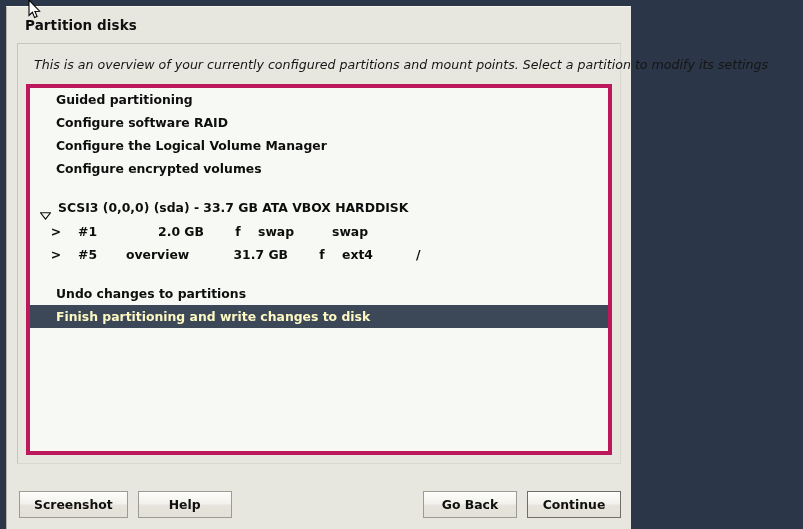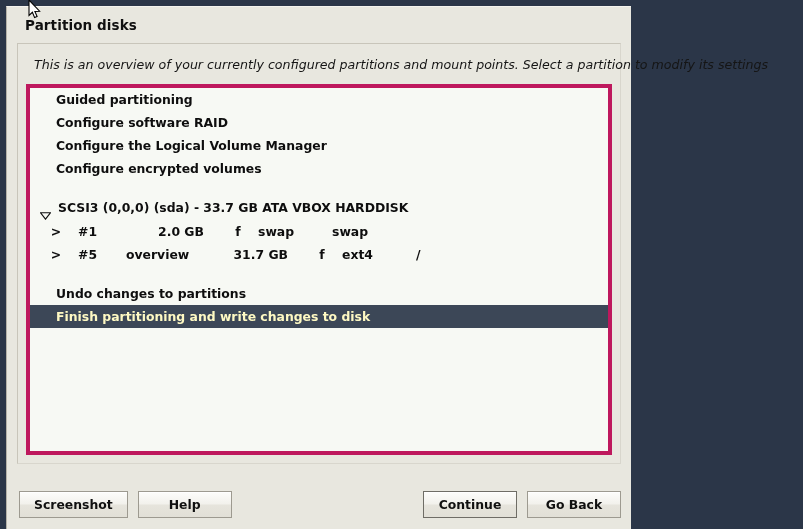--- a/index.html
+++ b/index.html
@@ -274,22 +274,22 @@
 
       </div>
     </div>
 
     <div class="button-bar">
       <div class="btn-group-left">
         <div class="btn narrow">Screenshot</div>
         <div class="btn narrow">Help</div>
       </div>
       <div class="btn-group-right">
+        <div class="btn narrow">Go Back</div>
         <div class="btn narrow default">Continue</div>
-        <div class="btn narrow">Go Back</div>
       </div>
     </div>
 
   </div>
 
   <div class="cursor">
     <svg width="14" height="20" viewBox="0 0 14 20">
       <path d="M1,0 L1,15.5 L4.4,12.3 L6.6,17.6 L9.1,16.5 L6.9,11.4 L11.6,11.2 Z" fill="#ffffff" stroke="#000000" stroke-width="1.1" stroke-linejoin="miter"></path>
     </svg>
   </div>

